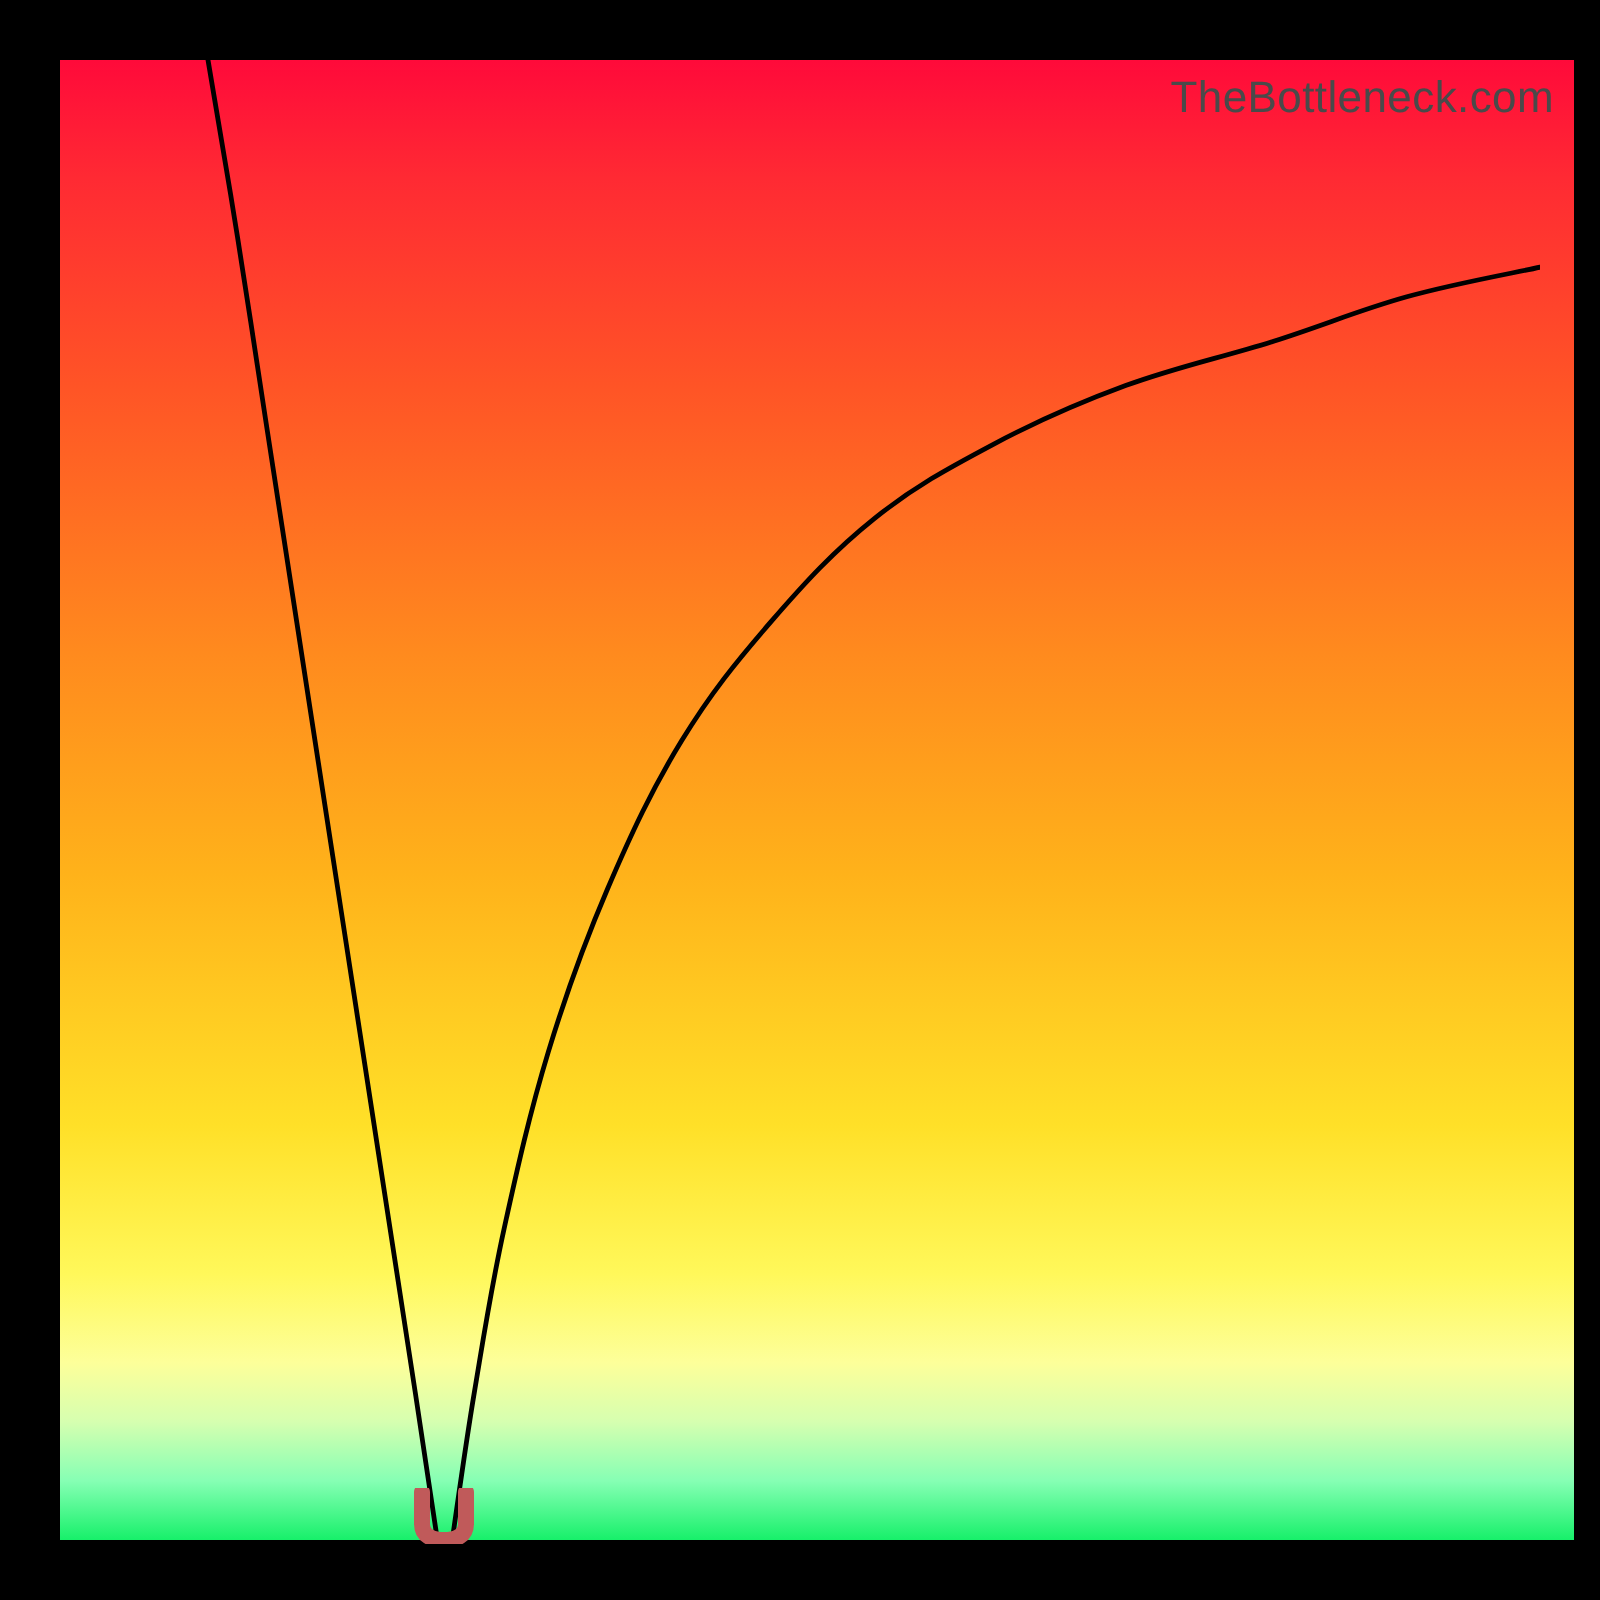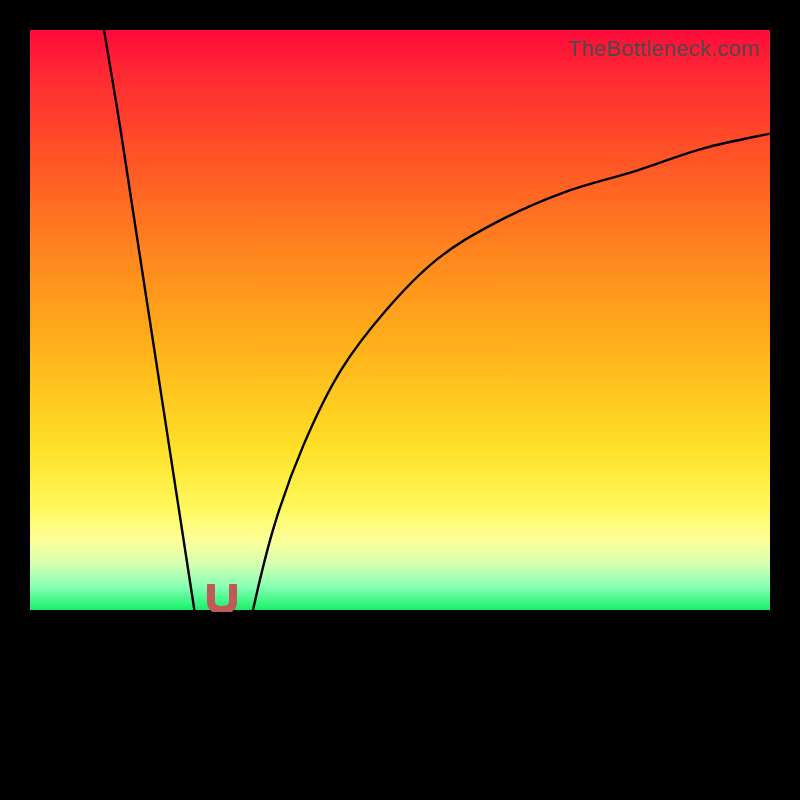--- a/index.html
+++ b/index.html
@@ -9,34 +9,35 @@
     height: 800px;
     background: #000;
     overflow: hidden;
     font-family: Arial, Helvetica, sans-serif;
   }
   .frame {
     position: absolute;
     left: 30px;
     top: 30px;
     width: 740px;
-    height: 580px;
+    height: 740px;
     background: linear-gradient(to bottom,
       #ff0a3a 0%,
       #ff2a33 8%,
       #ff5426 22%,
       #ff8a1e 40%,
       #ffb21a 55%,
       #ffe028 72%,
       #fff85a 82%,
       #fdff9a 88%,
       #d6ffb0 92%,
       #86ffb4 96%,
       #17f06a 100%
     );
+    padding-left: 17px;
   }
   .watermark {
     position: absolute;
     top: 6px;
     right: 10px;
     color: #4a4a4a;
     font-size: 22px;
     font-weight: 400;
     letter-spacing: 0.2px;
     user-select: none;

